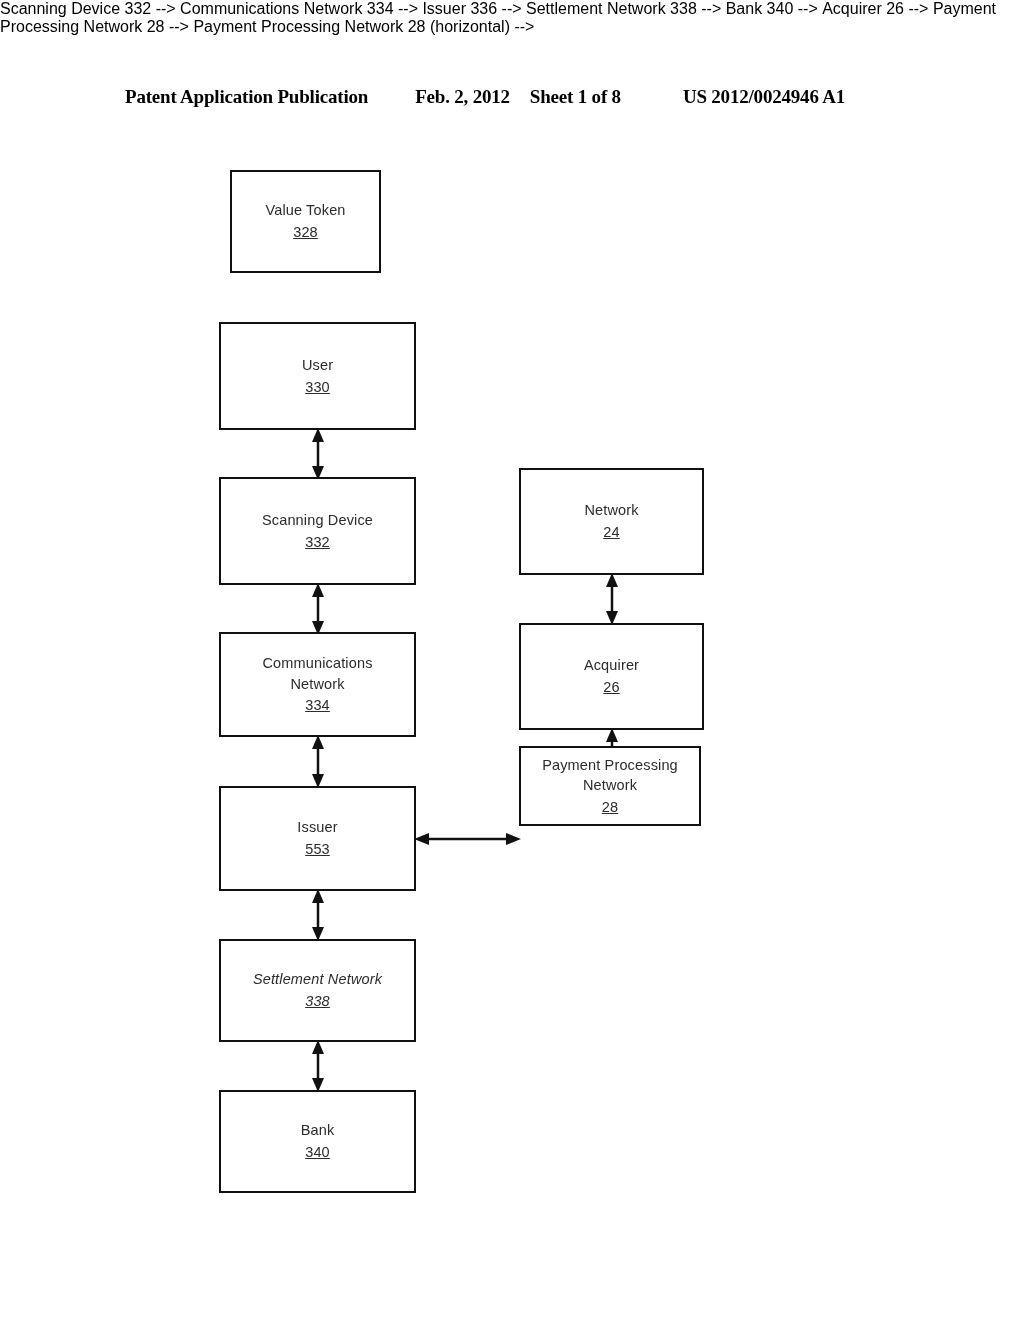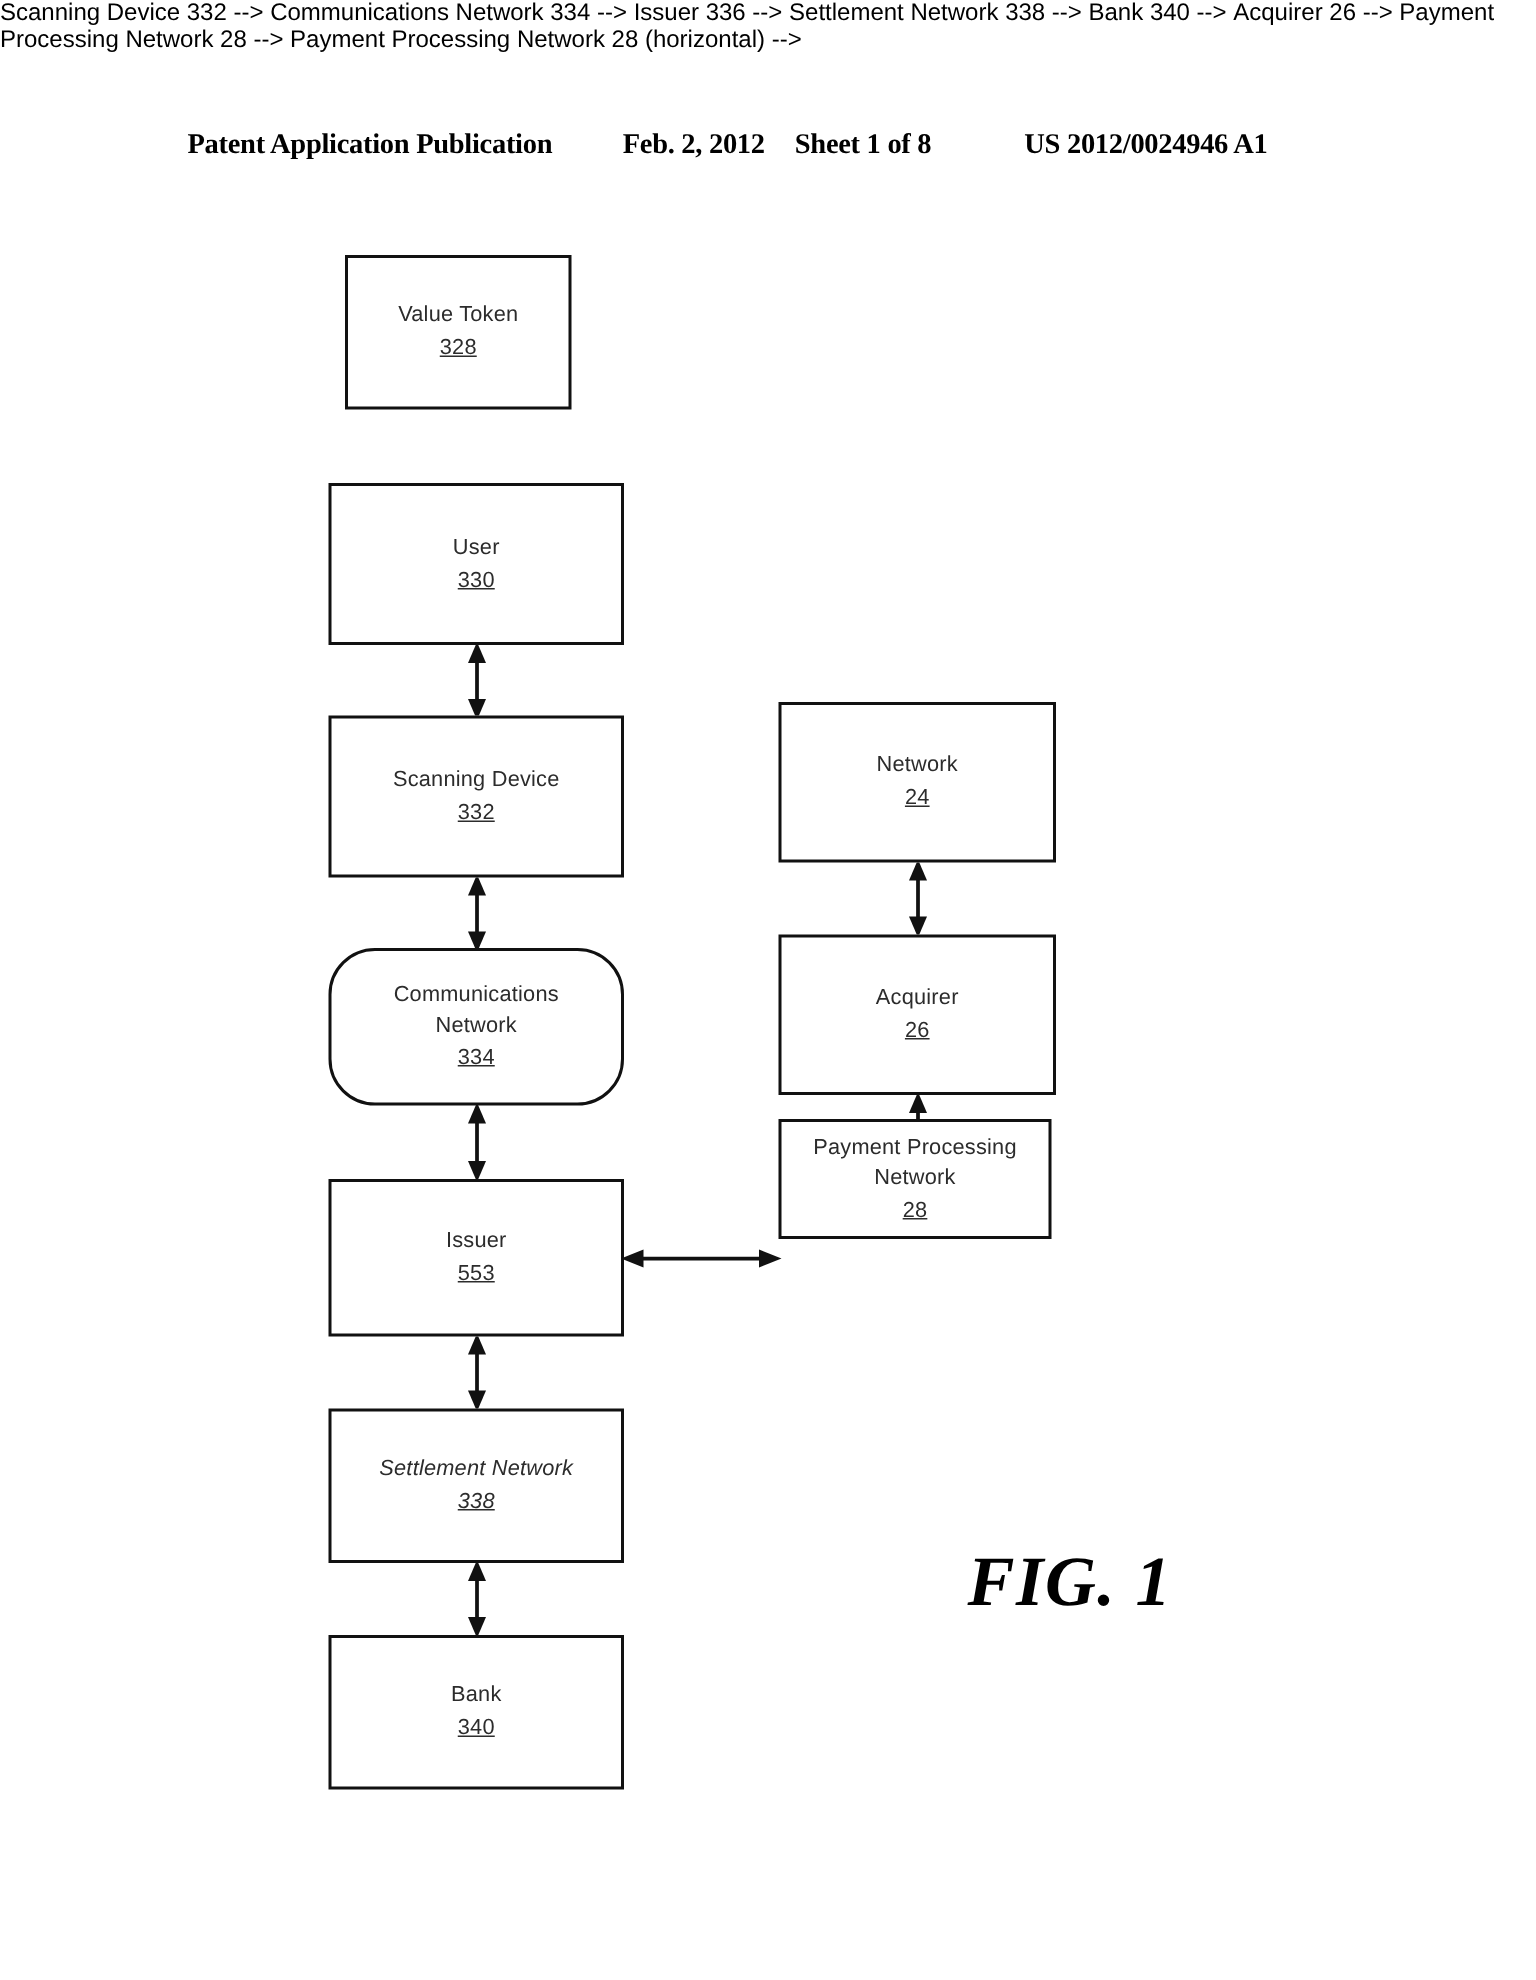--- a/index.html
+++ b/index.html
@@ -70,21 +70,21 @@
     text-decoration: underline;
     text-underline-offset: 1px;
     letter-spacing: 0.15px;
     margin-top: 1px;
   }
 
   
   #node-value-token      { left: 230px; top: 170px;  width: 151px; height: 103px; }
   #node-user             { left: 219px; top: 322px;  width: 197px; height: 108px; }
   #node-scanning-device  { left: 219px; top: 477px;  width: 197px; height: 108px; align-items: center; }
-  #node-comm-network     { left: 219px; top: 632px;  width: 197px; height: 105px; border-radius: 31px; }
+  #node-comm-network     { left: 219px; top: 632px;  width: 197px; height: 105px; }
   #node-issuer           { left: 219px; top: 786px;  width: 197px; height: 105px; }
   #node-settlement       { left: 219px; top: 939px;  width: 197px; height: 103px; font-style: italic; }
   #node-bank             { left: 219px; top: 1090px; width: 197px; height: 103px; }
 
   
   #node-merchant         { left: 519px; top: 468px;  width: 185px; height: 107px; }
   #node-acquirer         { left: 519px; top: 623px;  width: 185px; height: 107px; }
   #node-payment-network  { left: 519px; top: 746px;  width: 182px; height: 80px; }
 
   
@@ -241,15 +241,14 @@
     <span class="node-ref">26</span>
   </div>
 
   <div class="node" id="node-payment-network">
     <span class="node-label">Payment Processing
 Network</span>
     <span class="node-ref">28</span>
   </div>
 
   
-  <div class="fig-label">FIG. 1</div>
 
 </div>
 
 </body></html>

